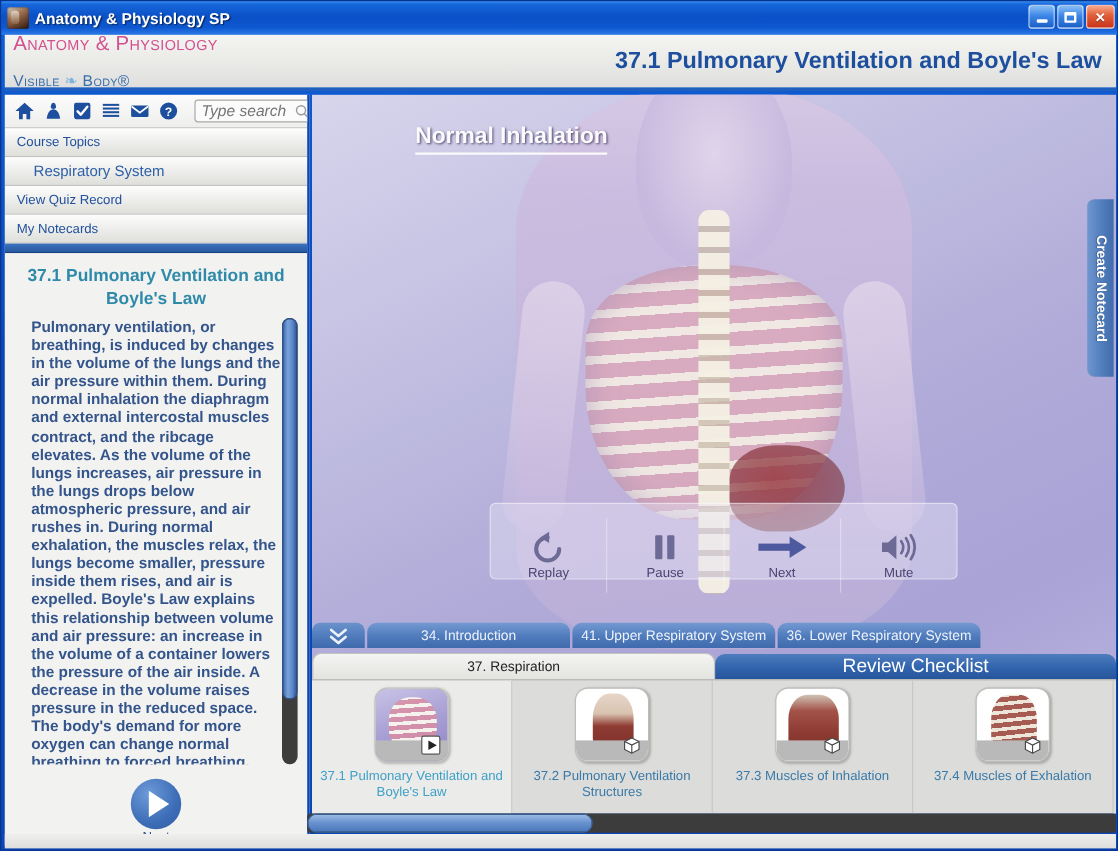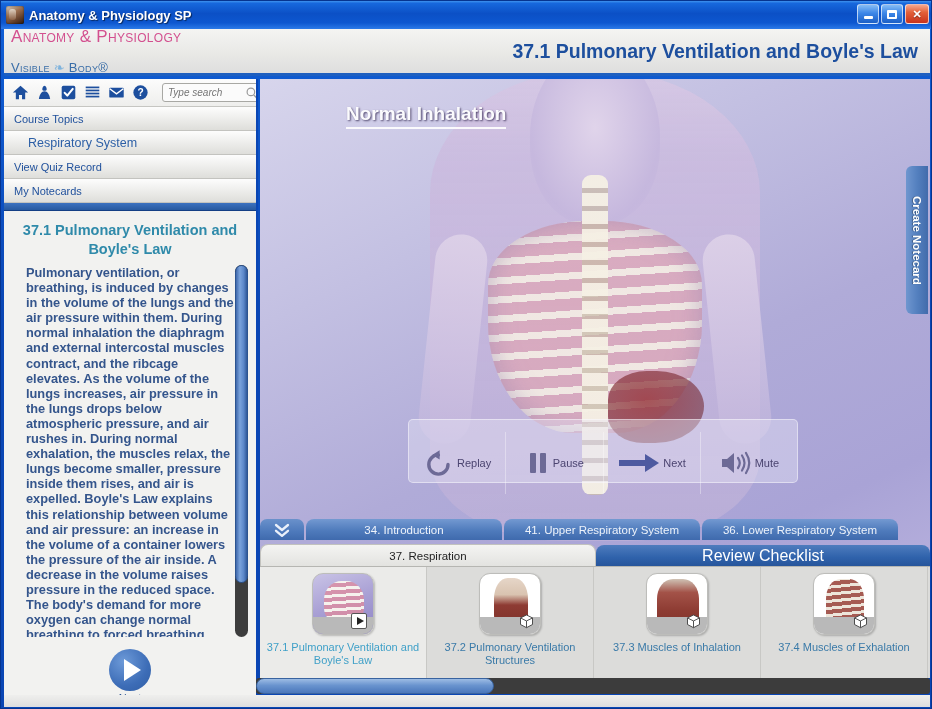--- a/index.html
+++ b/index.html
@@ -101,21 +101,21 @@
   .tbicon { width: 17px; height: 17px; cursor: pointer; flex: none; }
   #search-box {
     margin-left: 6px; width: 123px; height: 19px;
     border: 1px solid #a8a8a4; border-radius: 3px;
     background: #fbfbfb;
     display: flex; align-items: center; position: relative;
   }
   #search-input {
     border: 0; outline: none; background: transparent;
     font-family: "Liberation Sans", sans-serif;
-    font-size: 10px; font-style: italic; color: #8d8d8d;
+    font-size: 13px; font-style: italic; color: #8d8d8d;
     width: 100px; padding-left: 5px;
   }
   #search-icon-mag { position: absolute; right: 4px; top: 2px; }
 
   .nav-item {
     height: 24px; display: flex; align-items: center;
     background: linear-gradient(180deg,#fdfdfd 0%,#ececea 55%,#dededa 100%);
     border-bottom: 1px solid #c3c3bf;
     color: #21519c; font-size: 11px; padding-left: 10px;
     cursor: pointer;
@@ -235,21 +235,21 @@
 
   
   #player-bar {
     position: absolute; left: 148px; top: 340px; width: 390px; height: 64px;
     background: rgba(232,228,246,.42);
     border: 1px solid rgba(255,255,255,.45);
     border-radius: 5px;
     display: flex; align-items: center;
   }
   .player-btn {
-    flex: 1; display: flex; flex-direction: row;
+    flex: 1; display: flex; flex-direction: column;
     align-items: center; justify-content: center; gap: 2px;
     cursor: pointer; height: 100%;
     border-right: 1px solid rgba(255,255,255,.35);
     margin-top: 24px;
   }
   .player-btn:last-child { border-right: 0; align-items: center; }
   .player-label { color: #4b4470; font-size: 11px; }
   .player-glyph { height: 28px; display: flex; align-items: center; }
 
   
@@ -263,21 +263,21 @@
   }
   #notecard-tab span {
     color: #fff; font-size: 11.5px; font-weight: bold;
     writing-mode: vertical-rl;
     text-shadow: 0 1px 1px rgba(0,0,0,.35);
     white-space: nowrap;
   }
 
   
   #tabstrip-top {
-    position: absolute; left: 259px; top: 518px; width: 638px; height: 21px;
+    position: absolute; left: 259px; top: 518px; width: 557px; height: 21px;
     display: flex; align-items: flex-end; gap: 2px;
   }
   #chevron-tab {
     width: 44px; height: 21px;
     background: linear-gradient(180deg,#6a91cb,#4d79bb 60%,#3f6aad);
     border-radius: 7px 7px 0 0;
     display: flex; align-items: center; justify-content: center;
     cursor: pointer;
   }
   .top-tab {

